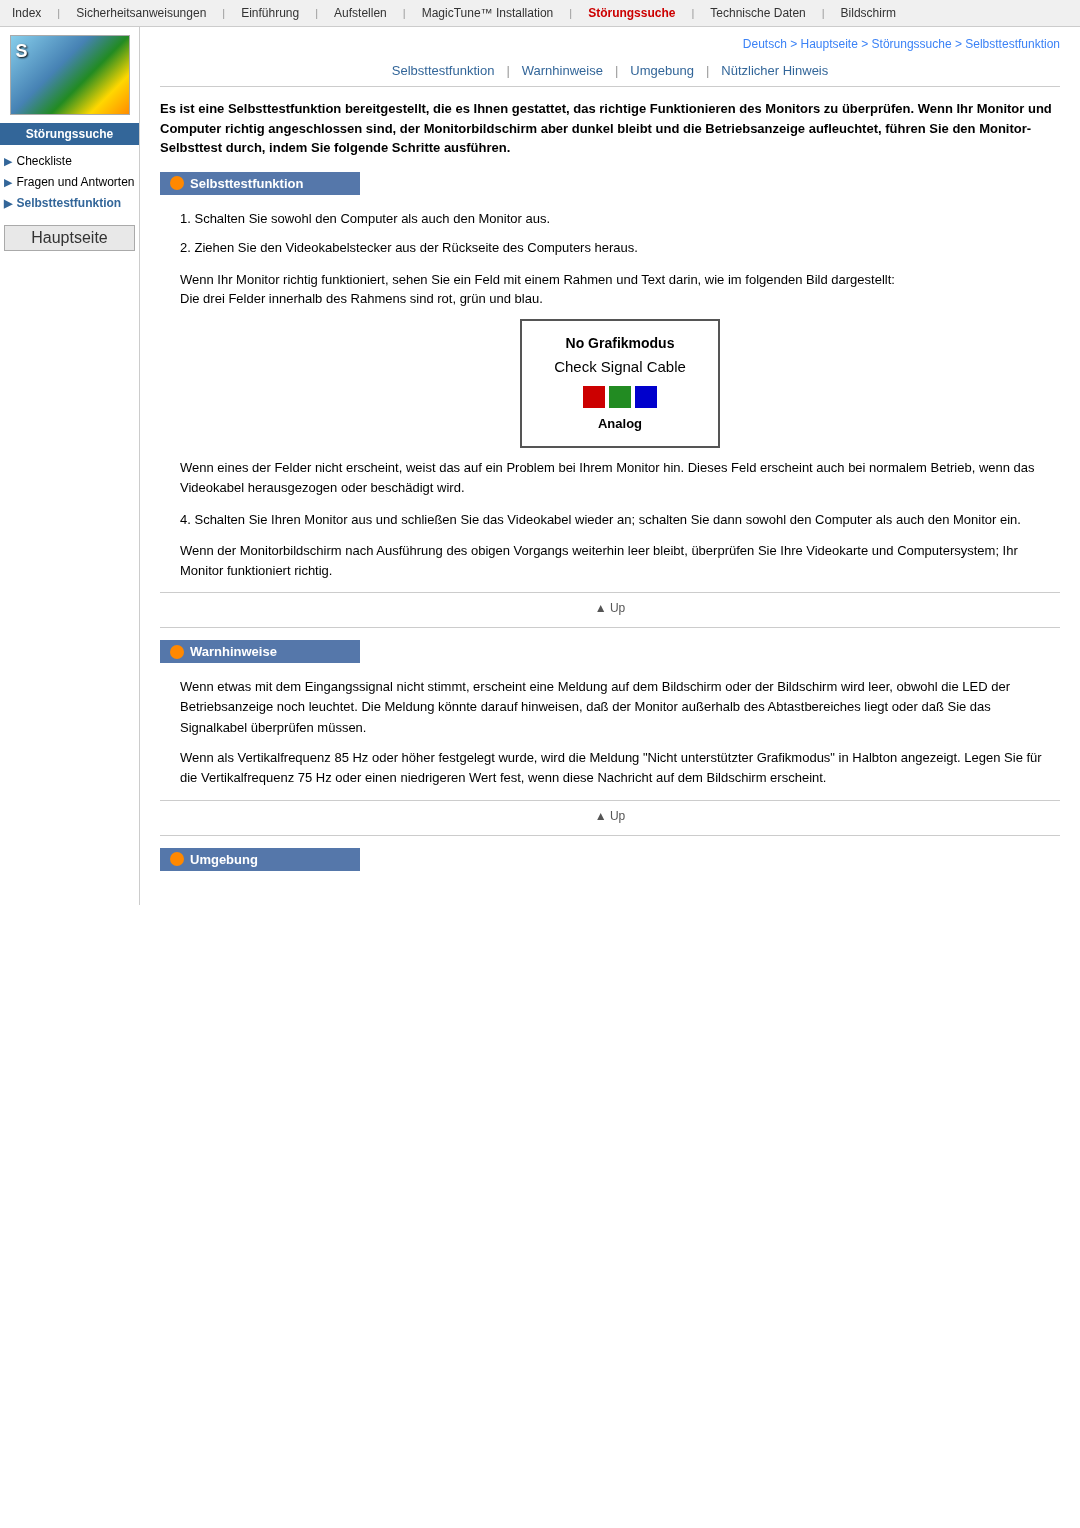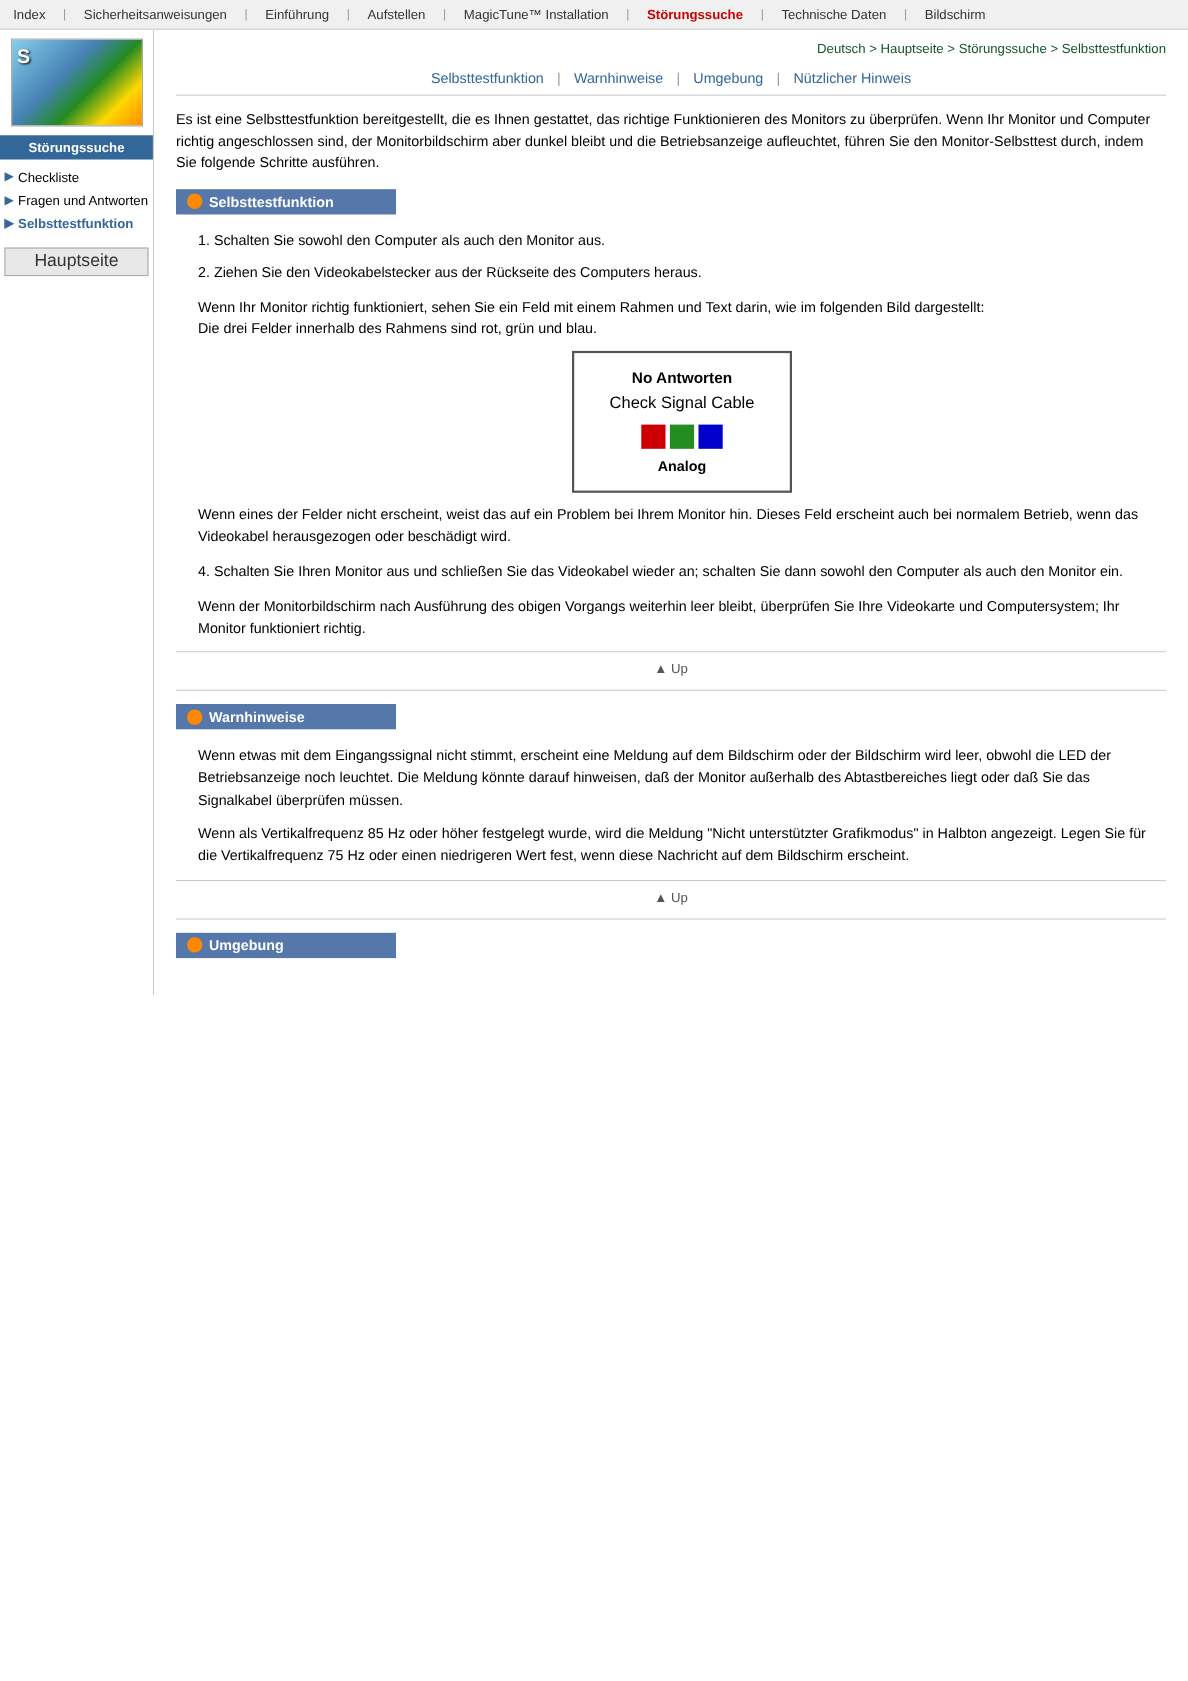--- a/index.html
+++ b/index.html
@@ -115,21 +115,21 @@
     
     .content {
       flex: 1;
       padding: 10px 20px 20px 20px;
     }
 
     
     .breadcrumb {
       text-align: right;
       font-size: 12px;
-      color: #14532d;
+      color: #3b82f6;
       margin-bottom: 8px;
       padding-bottom: 4px;
     }
 
     
     .sub-nav {
       display: flex;
       justify-content: center;
       gap: 8px;
       margin-bottom: 12px;
@@ -142,21 +142,21 @@
       cursor: pointer;
       padding: 0 4px;
     }
     .sub-nav-separator {
       color: #999;
     }
 
     
     .intro-text {
       font-size: 13px;
-      font-weight: normal;
+      font-weight: bold;
       line-height: 1.5;
       margin-bottom: 14px;
     }
 
     
     .section-header {
       display: flex;
       align-items: center;
       background: #5577aa;
       color: white;
@@ -339,21 +339,21 @@
       <div class="numbered-item">
         <span>2.</span>
         <span>Ziehen Sie den Videokabelstecker aus der Rückseite des Computers heraus.</span>
       </div>
     </div>
 
     <div class="sub-content">
       <p>Wenn Ihr Monitor richtig funktioniert, sehen Sie ein Feld mit einem Rahmen und Text darin, wie im folgenden Bild dargestellt:<br>Die drei Felder innerhalb des Rahmens sind rot, grün und blau.</p>
 
       <div class="signal-box">
-        <div class="signal-title">No Antworten</div>
+        <div class="signal-title">No Grafikmodus</div>
         <div class="signal-subtitle">Check Signal Cable</div>
         <div class="color-squares">
           <div class="sq-red"></div>
           <div class="sq-green"></div>
           <div class="sq-blue"></div>
         </div>
         <div class="signal-label">Analog</div>
       </div>
 
       <p class="body-text">Wenn eines der Felder nicht erscheint, weist das auf ein Problem bei Ihrem Monitor hin. Dieses Feld erscheint auch bei normalem Betrieb, wenn das Videokabel herausgezogen oder beschädigt wird.</p>

